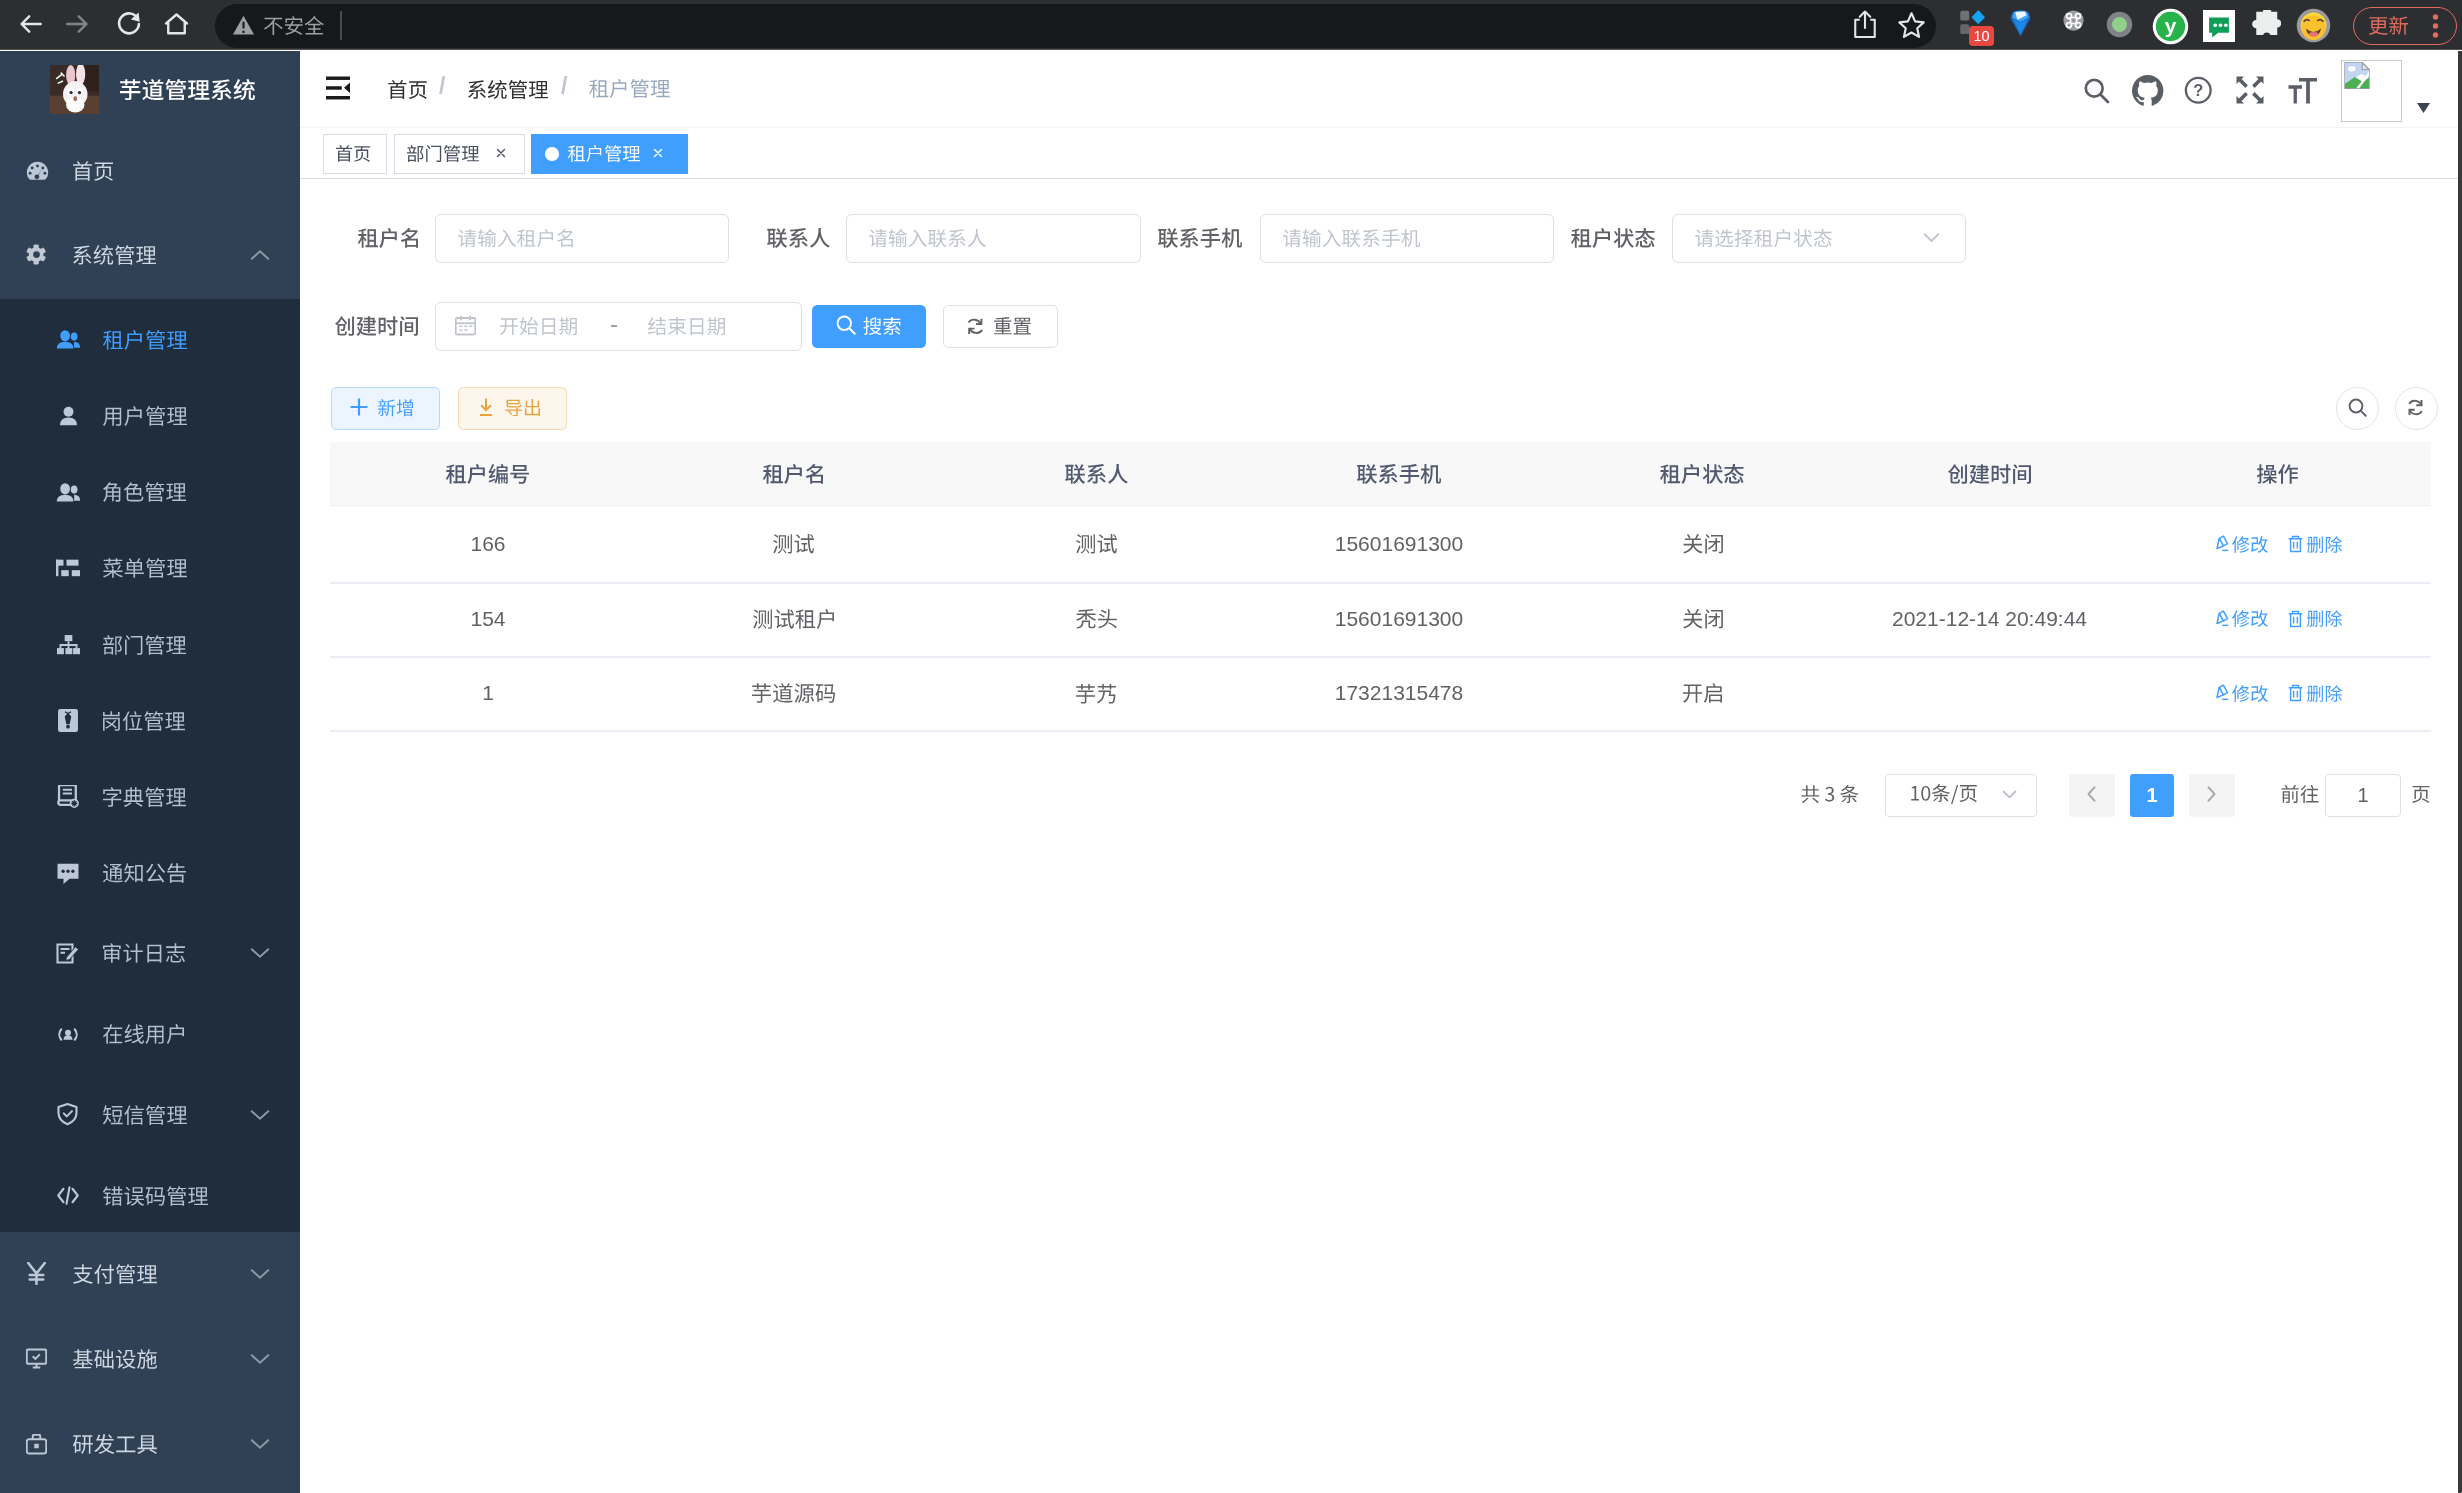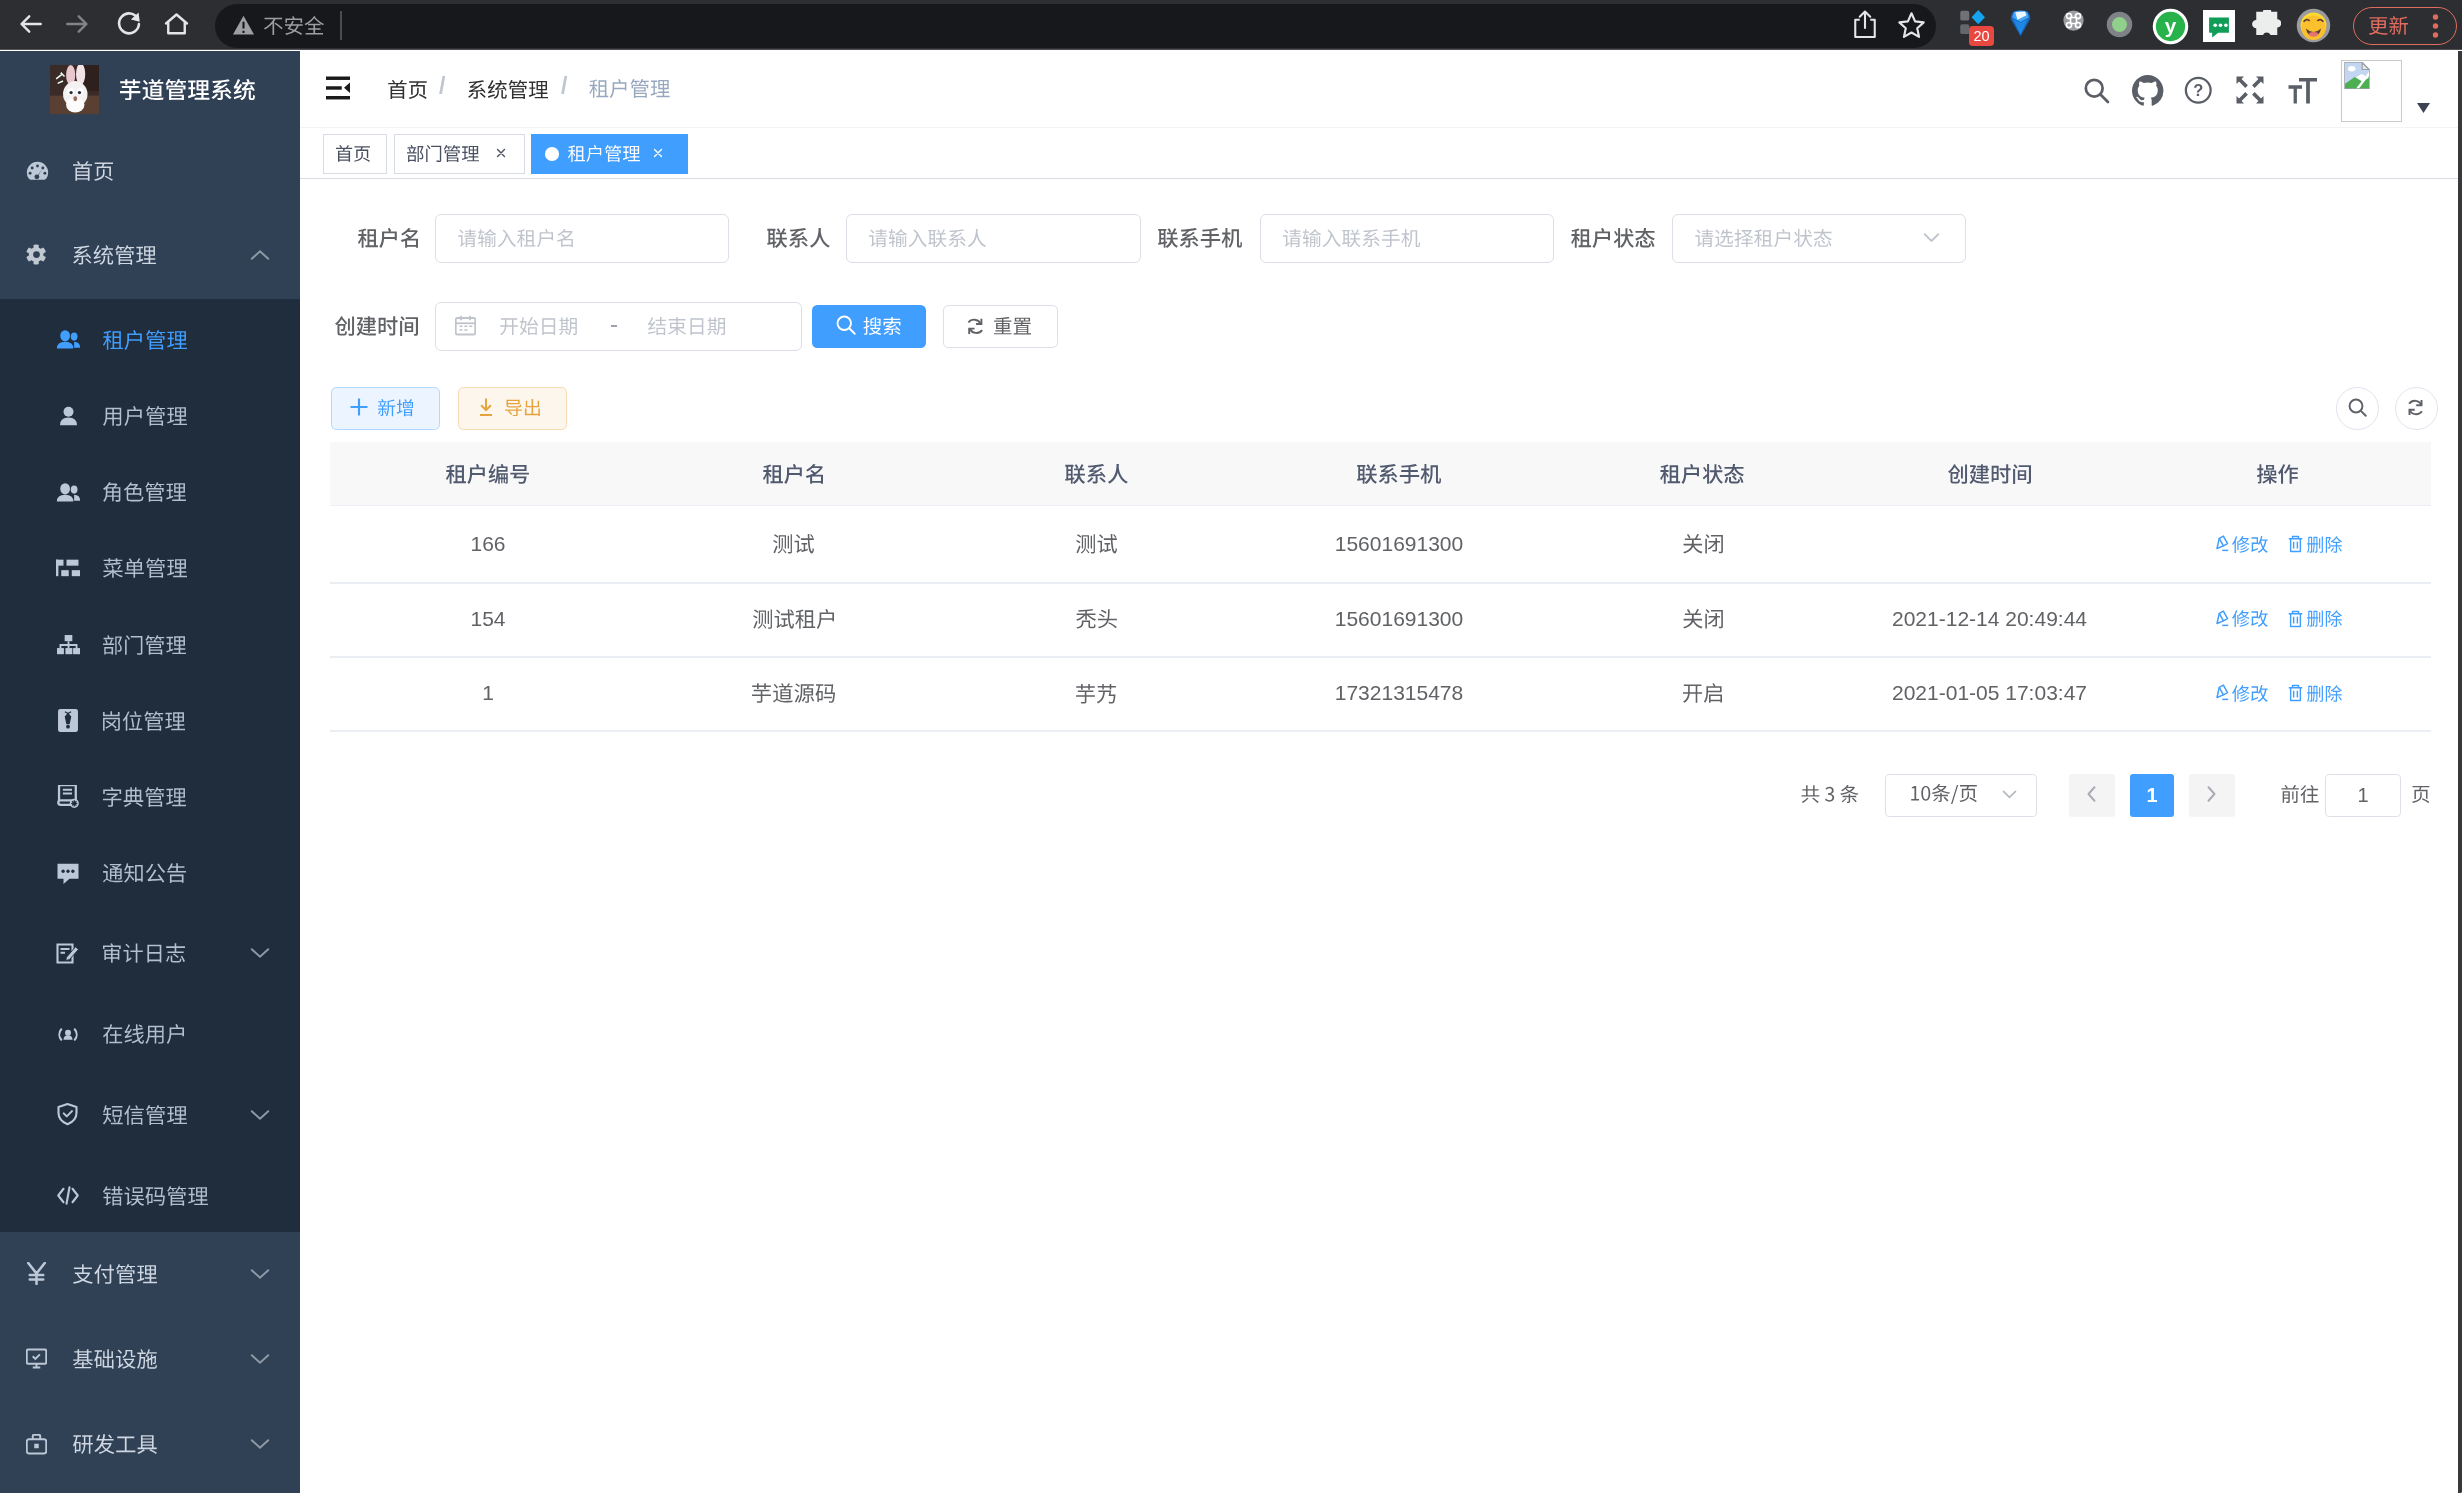--- a/index.html
+++ b/index.html
@@ -55,21 +55,21 @@
         <path d="M19 3 L23.7 13.6 L35 14.9 L26.5 22.6 L28.9 34 L19 28.2 L9.1 34 L11.5 22.6 L3 14.9 L14.3 13.6 Z" stroke="#e4e5e7" stroke-width="2.8" fill="none" stroke-linejoin="round"></path>
       </svg>
     </div>
 <div style="position:absolute;left:1960px;top:10px;width:26px;height:27px;">
       <svg width="26" height="27" viewBox="0 0 34 36">
         <rect x="0" y="1" width="12" height="13" rx="2.5" fill="#6e7175"></rect>
         <rect x="0" y="19" width="12" height="13" rx="2.5" fill="#64676b"></rect>
         <path d="M24 0 L33 9.5 L24 19 L15 9.5 Z" fill="#16a3ef"></path>
       </svg>
     </div>
-<div style="position:absolute;left:1969px;top:26px;width:25px;height:20px;background:#e8483f;border-radius:3.8px;color:#fff;font-size:14.5px;font-family:&quot;Liberation Sans&quot;,sans-serif;text-align:center;line-height:20px;">20</div>
+<div style="position:absolute;left:1969px;top:26px;width:25px;height:20px;background:#e8483f;border-radius:3.8px;color:#fff;font-size:14.5px;font-family:&quot;Liberation Sans&quot;,sans-serif;text-align:center;line-height:20px;">10</div>
 <div style="position:absolute;left:2010px;top:10px;width:21px;height:27px;">
       <svg width="21" height="27" viewBox="0 0 28 36">
         <path d="M14 35 L1 12 Q1 2 8 1 L20 1 Q27 2 27 12 Z" fill="#1565c0"></path>
         <path d="M5 3 Q14 -2 23 3 L25 10 L14 16 L3 10 Z" fill="#42a5f5"></path>
         <path d="M7 3 L20 2 L22 7 L10 13 Z" fill="#eef6ff"></path>
         <path d="M14 33 L4 12 L14 17 L24 12 Z" fill="#1e88e5"></path>
       </svg>
     </div>
 <div style="position:absolute;left:2063px;top:10px;width:21px;height:21px;">
       <svg width="21" height="21" viewBox="0 0 28 28">
@@ -770,21 +770,20 @@
       <svg width="40" height="19.5" viewBox="1.60 -23.52 52.44 25.65">
         <path fill="#606266" d="M17.6 -23.5V-20.6H10.3V-23.5H8.2V-20.6H1.8V-18.7H8.2V-16H10.3V-18.7H17.6V-16H19.7V-18.7H26.2V-20.6H19.7V-23.5ZM1.6 -8.8V-6.8H13.1V-0.6C13.1 -0.1 12.9 0.1 12.3 0.1C11.8 0.1 9.8 0.1 7.7 0C8.1 0.6 8.4 1.5 8.5 2.1C11.1 2.1 12.9 2.1 13.8 1.8C14.8 1.4 15.2 0.8 15.2 -0.5V-6.8H26.4V-8.8H15.2V-13.1H24.4V-15.1H3.8V-13.1H13.1V-8.8ZM45.8 -23.5V-20.9H38.1V-23.5H36.1V-20.9H30V-19H36.1V-16.3H38.1V-19H45.8V-16.3H47.9V-19H54V-20.9H47.9V-23.5ZM31 -15V-13H37.3C36.8 -7.6 35.6 -2.3 28.9 0.3C29.4 0.7 30 1.5 30.2 2C37.4 -1 38.9 -6.8 39.5 -13H45.5C45.2 -11.2 44.8 -9.2 44.4 -7.8H51.2C50.7 -2.9 50.2 -0.9 49.5 -0.2C49.2 0 48.9 0.1 48.3 0.1C47.7 0.1 46 0.1 44.3 -0.1C44.7 0.5 45 1.3 45 2C46.6 2.1 48.2 2.1 49.1 2C50 2 50.6 1.8 51.2 1.2C52.2 0.2 52.8 -2.4 53.4 -8.8C53.5 -9.1 53.5 -9.8 53.5 -9.8H46.9C47.2 -11.4 47.6 -13.3 47.9 -15Z"></path>
       </svg>
     </div>
 <div style="position:absolute;left:1285px;top:667px;width:228px;text-align:center;line-height:52px;font-family:&quot;Liberation Sans&quot;,sans-serif;font-size:21px;color:#606266;">17321315478</div>
 <div style="position:absolute;left:1683px;top:683px;width:39px;height:20px;">
       <svg width="39" height="20" viewBox="1.46 -23.55 51.38 25.90">
         <path fill="#606266" d="M18.2 -19.7V-11.7H10.3V-12.9V-19.7ZM1.5 -11.7V-9.7H8.1C7.7 -5.9 6.2 -2.1 1.5 0.8C2.1 1.1 2.8 1.8 3.2 2.4C8.4 -0.9 9.8 -5.3 10.2 -9.7H18.2V2.3H20.3V-9.7H26.6V-11.7H20.3V-19.7H25.7V-21.7H2.5V-19.7H8.2V-12.9L8.2 -11.7ZM35.7 -8.7V2.1H37.8V0.3H50.7V2H52.8V-8.7ZM37.8 -1.6V-6.7H50.7V-1.6ZM40.2 -23C40.8 -21.9 41.5 -20.5 41.9 -19.5H32.3V-12.8C32.3 -8.7 32 -3.1 29 0.9C29.5 1.1 30.4 1.9 30.7 2.3C33.7 -1.6 34.4 -7.4 34.4 -11.7H52.3V-19.5H43.1L44.1 -19.8C43.7 -20.8 43 -22.4 42.2 -23.5ZM34.4 -17.6H50.2V-13.7H34.4Z"></path>
       </svg>
     </div>
-<div style="position:absolute;left:1837px;top:667px;width:305px;text-align:center;line-height:52px;font-family:&quot;Liberation Sans&quot;,sans-serif;font-size:21px;color:#606266;">2021-01-05 17:03:47</div>
 <div style="position:absolute;left:2213px;top:684px;width:17px;height:18px;">
       <svg width="17" height="18" viewBox="0 0 22 24">
         <path d="M8 4.5 L13.5 1.5 L19 11.5 L13.5 14.5 Z" stroke="#409eff" stroke-width="2" fill="none" stroke-linejoin="round"></path>
         <path d="M8 4.5 L5 18 L13.5 14.5" stroke="#409eff" stroke-width="2" fill="none" stroke-linejoin="round"></path>
         <path d="M12 20.5 H20" stroke="#409eff" stroke-width="2"></path>
       </svg>
     </div>
 <div style="position:absolute;left:2232px;top:685px;width:36px;height:17px;">
       <svg width="36" height="17" viewBox="0.48 -20.18 46.75 22.20">
         <path fill="#409eff" d="M16.8 -9.3C15.5 -8 13 -6.9 10.9 -6.2C11.2 -6 11.7 -5.5 11.9 -5.2C14.2 -5.9 16.7 -7.2 18.1 -8.7ZM19.1 -6.9C17.4 -5.2 14.3 -3.8 11.2 -3.1C11.6 -2.8 11.9 -2.3 12.1 -1.9C15.4 -2.8 18.6 -4.3 20.4 -6.3ZM21.3 -4.3C19.2 -1.8 14.7 -0.3 9.9 0.4C10.3 0.8 10.7 1.4 10.8 1.8C15.9 1 20.4 -0.8 22.8 -3.6ZM7.3 -13.5V-1.9H8.9V-13.5ZM13.3 -16H20C19.2 -14.7 18 -13.6 16.6 -12.7C15.1 -13.7 14 -14.9 13.3 -16ZM13.6 -20.2C12.6 -17.6 10.8 -15.1 8.9 -13.5C9.3 -13.2 10 -12.7 10.3 -12.4C11 -13.1 11.7 -13.9 12.4 -14.8C13.1 -13.8 14 -12.8 15.2 -11.9C13.3 -10.8 11.1 -10.2 8.9 -9.8C9.2 -9.4 9.6 -8.8 9.8 -8.4C12.2 -8.9 14.5 -9.7 16.6 -10.9C18.1 -9.9 20.1 -9.1 22.3 -8.5C22.5 -9 23 -9.6 23.3 -10C21.3 -10.4 19.5 -11 18 -11.8C19.8 -13.2 21.4 -14.9 22.3 -17.1L21.2 -17.6L20.9 -17.5H14.2C14.6 -18.3 14.9 -19 15.2 -19.8ZM5.6 -20C4.5 -16.3 2.6 -12.6 0.5 -10.2C0.8 -9.8 1.3 -8.8 1.4 -8.4C2.2 -9.3 3 -10.4 3.7 -11.5V1.9H5.4V-14.7C6.1 -16.3 6.8 -17.9 7.3 -19.6ZM38.4 -14H43.4C42.9 -10.9 42.1 -8.2 40.9 -6C39.8 -8.3 38.9 -10.9 38.4 -13.8ZM25.8 -18.5V-16.7H32.6V-11.6H26.1V-2.5C26.1 -1.6 25.8 -1.3 25.4 -1.1C25.7 -0.6 26 0.2 26.1 0.8C26.7 0.3 27.6 -0.1 34.5 -2.8C34.5 -3.2 34.3 -4 34.3 -4.5L28 -2.2V-9.8H34.3L34.2 -9.7C34.6 -9.4 35.3 -8.7 35.6 -8.4C36.2 -9.2 36.8 -10.2 37.3 -11.3C37.9 -8.7 38.8 -6.3 39.9 -4.3C38.4 -2.3 36.5 -0.8 34 0.4C34.3 0.8 34.9 1.6 35.1 2C37.5 0.8 39.4 -0.7 40.9 -2.7C42.3 -0.8 43.9 0.8 46 1.8C46.2 1.3 46.8 0.6 47.2 0.3C45.1 -0.7 43.4 -2.3 42 -4.2C43.6 -6.9 44.6 -10.1 45.3 -14H46.8V-15.7H39C39.4 -17 39.8 -18.4 40.1 -19.8L38.3 -20.2C37.6 -16.2 36.2 -12.4 34.3 -9.9V-18.5Z"></path>

